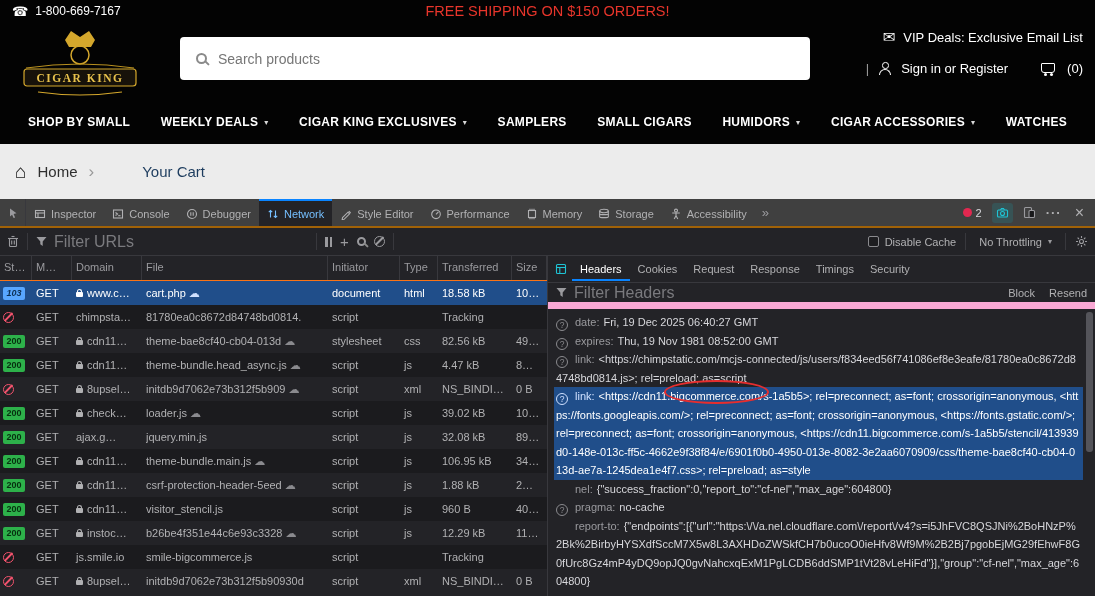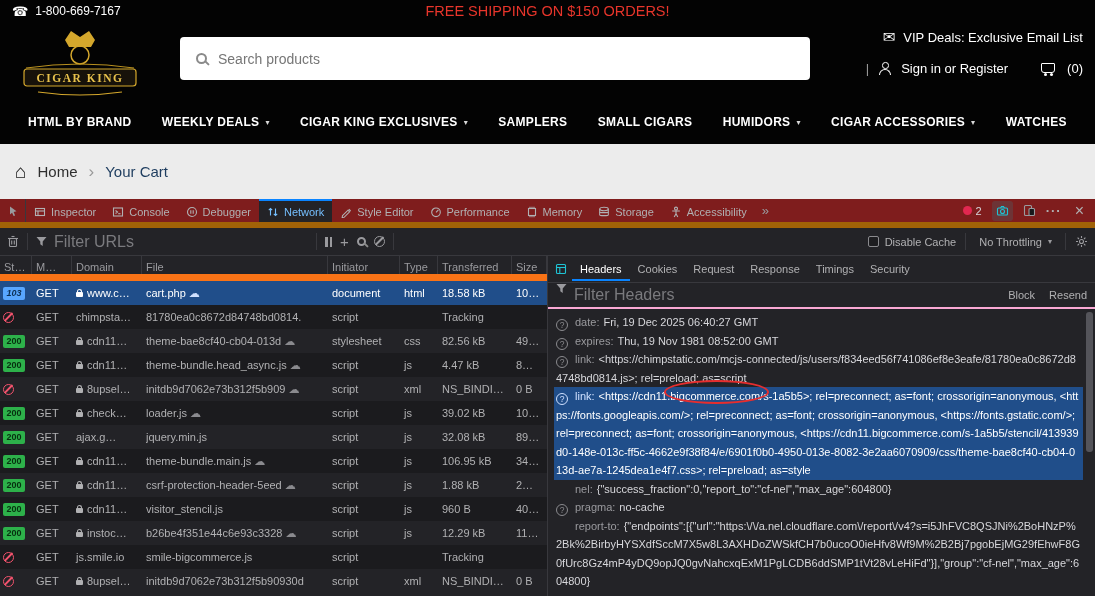--- a/index.html
+++ b/index.html
@@ -31,25 +31,25 @@
   .cart-icon { width:18px; height:15px; position:relative; display:inline-block; }
   .cart-icon::before { content:''; position:absolute; left:1px; top:2px; width:12px; height:7.5px; border:1.5px solid #fff; border-radius:1px 1px 3px 3px; }
   .cart-icon::after { content:''; position:absolute; bottom:0; left:4px; width:3px; height:3px; background:#fff; border-radius:50%; box-shadow:6px 0 0 #fff; }
   .nav { height:44px; display:flex; align-items:center; justify-content:space-between; padding:0 28px; }
   .nav-item { display:flex; align-items:center; gap:6px; color:#fff; font-size:12px; font-weight:bold; letter-spacing:.3px; white-space:nowrap; cursor:pointer; }
   .nav-caret { font-size:8px; color:#d8d8d8; }
   .breadcrumb { height:55px; background:#ececec; display:flex; align-items:center; gap:11px; padding:0 15px; font-size:15px; color:#2e2e2e; }
   .home-icon { font-size:19px; color:#1c1c1c; line-height:1; }
   .crumb-home { color:#2e2e2e; cursor:pointer; }
   .crumb-sep { color:#999; font-size:17px; }
-  .crumb-current { color:#1d3c5e; }
+  .crumb-current { color:#1d3c5e;margin-left:37px; }
 
   
   .devtools { position:absolute; top:199px; left:0; right:0; bottom:0; background:#232327; color:#b1b1b3; font-size:11px; }
-  .dt-tabbar { height:29px; background:#7f1d1d; border-bottom:6px solid #a16207; display:flex; align-items:stretch; }
+  .dt-tabbar { height:29px; background:#404040; border-bottom:2px solid #a16207; display:flex; align-items:stretch; }
   .dt-pick { width:26px; display:flex; align-items:center; justify-content:center; border-right:1px solid #38383d; color:#9a9a9e; cursor:pointer; }
   .dt-tab { display:flex; align-items:center; gap:5px; padding:0 8px; border-top:2px solid transparent; color:#b1b1b3; cursor:pointer; white-space:nowrap; }
   .dt-tab.selected { color:#75bfff; border-top-color:#0a84ff; background:#232327; }
   .dt-ico { stroke:currentColor; fill:none; stroke-width:1.1; flex:0 0 auto; }
   .dt-more { display:flex; align-items:center; padding:0 7px; font-size:13px; color:#9a9a9e; cursor:pointer; }
   .dt-right { margin-left:auto; display:flex; align-items:center; gap:10px; padding-right:8px; }
   .err-badge { display:flex; align-items:center; gap:4px; cursor:pointer; }
   .err-dot { width:9px; height:9px; border-radius:50%; background:#e22850; }
   .err-num { color:#d7d7db; }
   .cam-btn { width:21px; height:20px; border-radius:3px; background:rgba(0,200,215,.14); display:flex; align-items:center; justify-content:center; cursor:pointer; }
@@ -72,21 +72,21 @@
   .pill { padding:3px 7px; border-radius:2px; cursor:pointer; white-space:nowrap; }
   .pill.selected { background:#204e8a; color:#fff; }
   .tb-right { margin-left:auto; display:flex; align-items:center; gap:9px; }
   .chk { width:11px; height:11px; border:1px solid #8a8a8e; border-radius:2px; background:#1d1d20; cursor:pointer; }
   .cache-group { display:flex; align-items:center; gap:6px; cursor:pointer; }
   .throttle { display:flex; align-items:center; gap:6px; padding:0 4px; cursor:pointer; }
   .sm-caret { font-size:8px; color:#9a9a9e; }
 
   .dt-main { display:flex; height:calc(100% - 57px); }
   .net-pane { width:548px; border-right:1px solid #38383d; overflow:hidden; display:flex; flex-direction:column; }
-  .net-cols { display:flex; height:25px; border-bottom:7px solid #f97316; color:#9a9a9e; flex:0 0 auto; }
+  .net-cols { display:flex; height:25px; border-bottom:1px solid #f97316; color:#9a9a9e; flex:0 0 auto; }
   .net-col { padding:5px 4px; border-right:1px solid #38383d; white-space:nowrap; overflow:hidden; cursor:pointer; }
   .c-st{width:32px;flex:0 0 32px;} .c-m{width:40px;flex:0 0 40px;} .c-dom{width:70px;flex:0 0 70px;}
   .c-file{width:186px;flex:0 0 186px;} .c-init{width:72px;flex:0 0 72px;} .c-type{width:38px;flex:0 0 38px;}
   .c-tr{width:74px;flex:0 0 74px;} .c-sz{width:36px;flex:1;}
   .rows { flex:1; overflow:hidden; }
   .net-row { display:flex; height:24px; align-items:center; cursor:pointer; color:#b1b1b3; }
   .net-row:nth-child(even) { background:#1b1b1e; }
   .net-row.selected { background:#204e8a; color:#fff; }
   .net-cell { padding:0 4px; white-space:nowrap; overflow:hidden; }
   .st-pill { display:inline-block; min-width:22px; text-align:center; font-size:9px; font-weight:bold; padding:1.5px 2px; border-radius:2px; }
@@ -99,21 +99,21 @@
   .cell-file { display:flex; align-items:center; justify-content:flex-start; }
   .file-text { overflow:hidden; white-space:nowrap; }
   .cloud { color:#8a8a8e; font-size:11px; flex:0 0 auto; margin-left:3px; }
   .net-row.selected .cloud { color:#cfe0ff; }
 
   .details-pane { flex:1; min-width:0; display:flex; flex-direction:column; position:relative; }
   .hp-tabs { height:27px; display:flex; align-items:center; gap:1px; padding:0 3px; border-bottom:1px solid #38383d; flex:0 0 auto; }
   .hp-grid-icon { width:20px; height:20px; display:flex; align-items:center; justify-content:center; cursor:pointer; }
   .hp-tab { padding:6px 8px; cursor:pointer; white-space:nowrap; }
   .hp-tab.selected { color:#fff; box-shadow:inset 0 -2px 0 #0a84ff; }
-  .hp-filter { height:26px; display:flex; gap:7px; padding:0 8px; border-bottom:2px solid #f9a8d4; flex:0 0 auto; }
+  .hp-filter { height:26px; display:flex; align-items:center; gap:7px; padding:0 8px; border-bottom:7px solid #f9a8d4; flex:0 0 auto; }
   .hp-filter .tb-input { width:130px; }
   .hp-actions { margin-left:auto; display:flex; gap:14px; }
   .hp-btn { background:none; border:none; color:#b1b1b3; font-size:11px; cursor:pointer; font-family:inherit; }
   .hp-content { flex:1; overflow:hidden; padding:4px 12px 0 6px; line-height:18.5px; position:relative; }
   .hp-row { word-break:break-all; padding:0 2px; }
   .hp-row.selected { background:#204e8a; color:#fff; }
   .q-icon { display:inline-flex; width:12px; height:12px; border:1px solid #8a8a8e; border-radius:50%; color:#8a8a8e; font-size:8.5px; align-items:center; justify-content:center; margin-right:7px; vertical-align:-2px; visibility:hidden; cursor:pointer; }
   .q-icon.show { visibility:visible; }
   .hp-row.selected .q-icon { border-color:#cfe0ff; color:#cfe0ff; }
   .hp-name { color:#9a9a9e; margin-right:4px; }
@@ -166,21 +166,21 @@
           <span style="width:14px"></span>
           <span class="cart-icon"></span>
           <span>(0)</span>
         </div>
       </div>
     </div>
 
     <div class="nav">
 
         <div class="nav-item">
-          <span>HTML BY BRAND</span>
+          <span>SHOP BY SMALL</span>
 
         </div>
 
         <div class="nav-item">
           <span>WEEKLY DEALS</span>
           <span class="nav-caret">▾</span>
         </div>
 
         <div class="nav-item">
           <span>CIGAR KING EXCLUSIVES</span>

